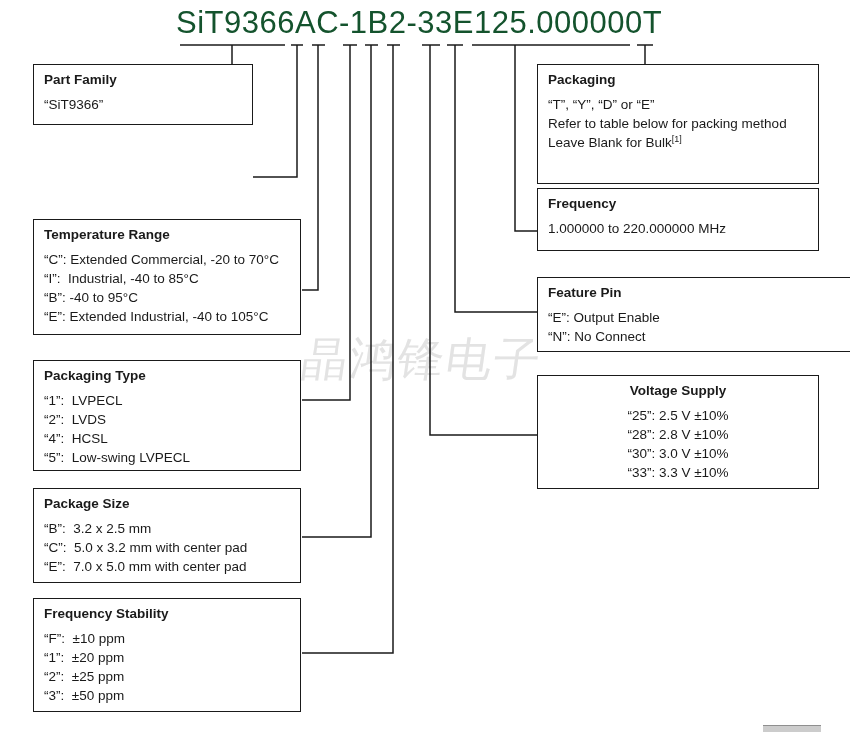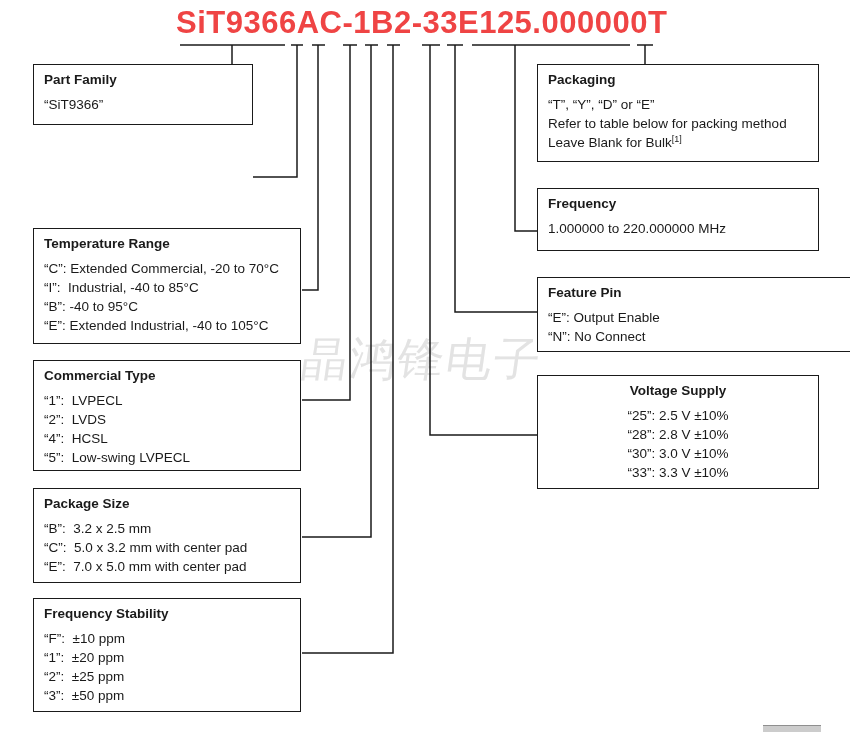--- a/index.html
+++ b/index.html
@@ -2,43 +2,43 @@
 <html><head>
 <meta charset="utf-8">
 <style>
   html,body{margin:0;padding:0;background:#fff;}
   #canvas{
     position:relative;width:850px;height:734px;background:#ffffff;overflow:hidden;
     font-family:"Liberation Sans","DejaVu Sans",sans-serif;color:#1a1a1a;
   }
   #part-number-title{
     position:absolute;left:176px;top:7px;font-size:31px;line-height:31px;
-    letter-spacing:0.5px;white-space:nowrap;z-index:3;color:#ef4444;font-weight:bold;
+    letter-spacing:0.5px;white-space:nowrap;z-index:3;color:#14532d;
   }
   #watermark{
     position:absolute;left:302px;top:334px;font-size:46px;line-height:50px;
     color:#e3e3e3;z-index:1;transform:skewX(-8deg);letter-spacing:2px;white-space:nowrap;
   }
   svg.wires{position:absolute;left:0;top:0;z-index:2;}
   svg.wires line, svg.wires path{stroke:#1a1a1a;stroke-width:1.5;fill:none;}
   .box{
     position:absolute;background:#fff;border:1.5px solid #1a1a1a;z-index:4;
     padding:6px 10px 16px 10px;box-sizing:border-box;
   }
   .box .box-title{font-weight:bold;font-size:13.5px;line-height:18px;margin:0 0 6px 0;}
   .box .line{font-size:13.5px;line-height:19px;white-space:pre;}
   .box sup{font-size:9px;line-height:0;}
   
   #box-part-family{left:33px;top:64px;width:220px;height:61px;}
   #box-revision-letter{left:33px;top:148px;width:220px;height:59px;}
-  #box-temperature-range{left:33px;top:228px;width:268px;height:116px;}
+  #box-temperature-range{left:33px;top:219px;width:268px;height:116px;}
   #box-signalling-type{left:33px;top:360px;width:268px;height:111px;}
   #box-package-size{left:33px;top:488px;width:268px;height:95px;}
   #box-frequency-stability{left:33px;top:598px;width:268px;height:114px;}
-  #box-packaging{left:537px;top:64px;width:282px;height:98px;}
+  #box-packaging{left:537px;top:64px;width:282px;height:120px;}
   #box-frequency{left:537px;top:188px;width:282px;height:63px;}
   #box-feature-pin{left:537px;top:277px;width:320px;height:75px;}
   #box-voltage-supply{left:537px;top:375px;width:282px;height:114px;text-align:center;}
   #scrollbar-fragment{
     position:absolute;left:763px;top:725px;width:58px;height:6px;z-index:5;
     background:#cccccc;border-top:1px solid #8f8f8f;
   }
 </style>
 </head>
 <body>
@@ -82,21 +82,21 @@
 
   <div class="box" id="box-temperature-range">
     <div class="box-title">Temperature Range</div>
     <div class="line">“C”: Extended Commercial, -20 to 70°C</div>
     <div class="line">“I”:  Industrial, -40 to 85°C</div>
     <div class="line">“B”: -40 to 95°C</div>
     <div class="line">“E”: Extended Industrial, -40 to 105°C</div>
   </div>
 
   <div class="box" id="box-signalling-type">
-    <div class="box-title">Commercial Type</div>
+    <div class="box-title">Packaging Type</div>
     <div class="line">“1”:  LVPECL</div>
     <div class="line">“2”:  LVDS</div>
     <div class="line">“4”:  HCSL</div>
     <div class="line">“5”:  Low-swing LVPECL</div>
   </div>
 
   <div class="box" id="box-package-size">
     <div class="box-title">Package Size</div>
     <div class="line">“B”:  3.2 x 2.5 mm</div>
     <div class="line">“C”:  5.0 x 3.2 mm with center pad</div>

